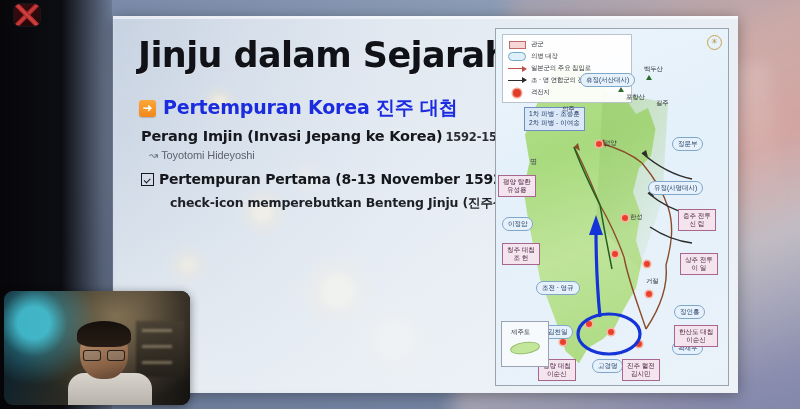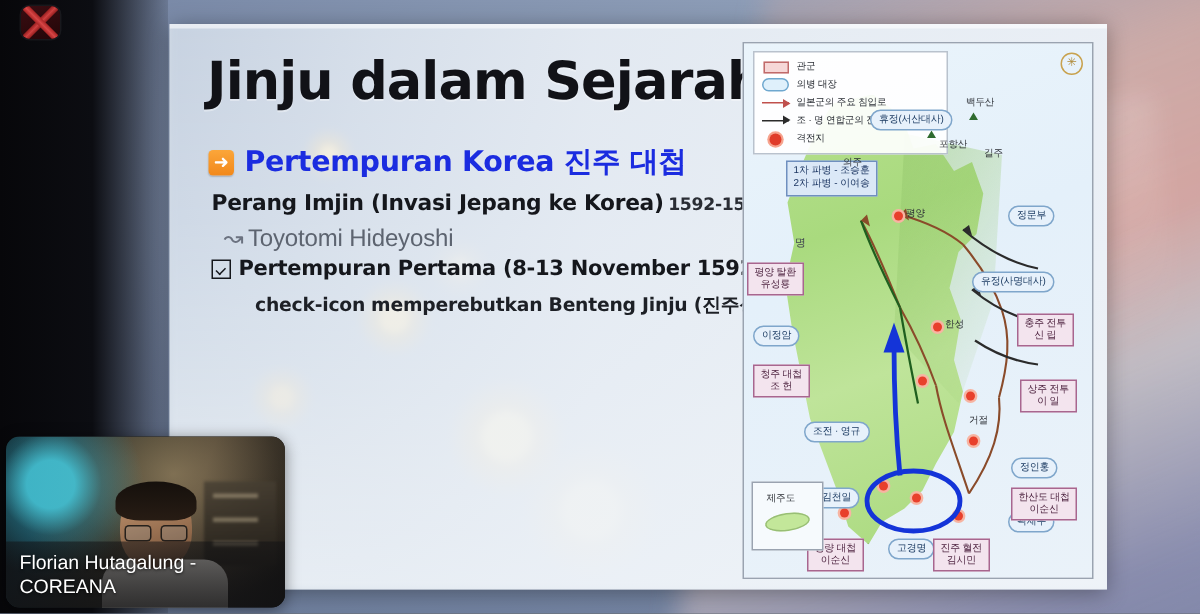--- a/index.html
+++ b/index.html
@@ -101,21 +101,21 @@
     font-family:"DejaVu Sans",sans-serif;
   }
   .s-line1{
     position:absolute;left:28px;top:112px;
     font-size:14.5px;font-weight:bold;color:#15171c;letter-spacing:-.2px;
     font-family:"DejaVu Sans",sans-serif;
   }
   .s-line1 .yr{font-size:11.5px;font-weight:bold;color:#2a2d34;margin-left:3px;}
   .s-line2{
     position:absolute;left:36px;top:133px;
-    font-size:16px;color:#5d6470;letter-spacing:-.1px;
+    font-size:11px;color:#5d6470;letter-spacing:-.1px;
   }
   .s-line2 .tick{margin-right:3px;color:#6b7280;}
   .s-line3{
     position:absolute;left:28px;top:155px;
     font-size:14px;font-weight:bold;color:#15171c;letter-spacing:-.2px;
     font-family:"DejaVu Sans",sans-serif;
     display:flex;align-items:center;gap:5px;
   }
   .s-line3 .box{
     display:inline-block;width:11px;height:11px;border:1.6px solid #15171c;
@@ -477,21 +477,15 @@
       <i style="top:8px"></i>
         <i style="top:24px"></i>
         <i style="top:40px"></i>
     </div>
     <div class="person">
       <div class="body"></div>
       <div class="head"></div>
       <div class="hair"></div>
       <div class="glass"></div>
     </div>
-    <div class="namebar">
-      <div class="nametxt">
-        <div>Florian Hutagalung -</div>
-        <div>COREANA</div>
-      </div>
-    </div>
   </div>
 
 </div>
 
 </body></html>

